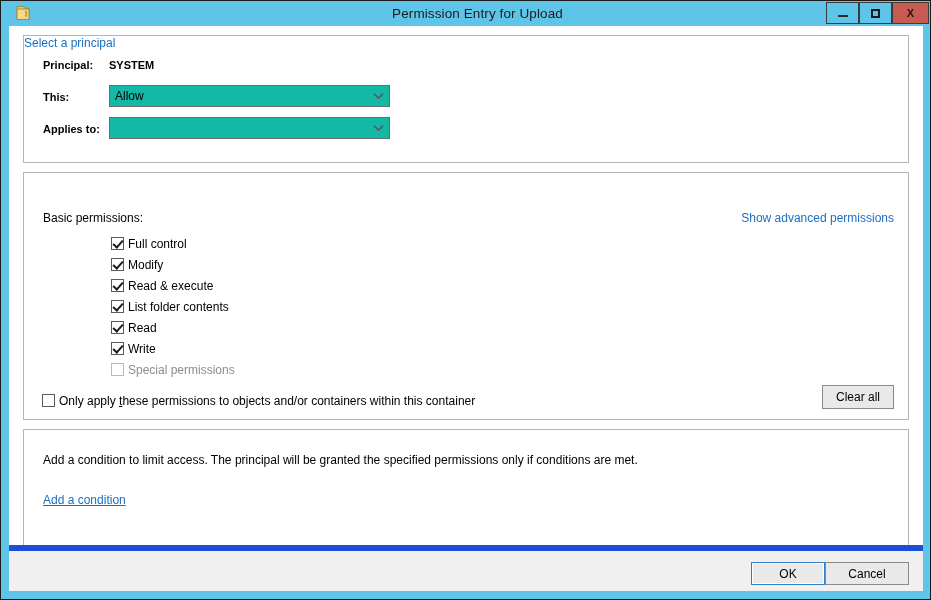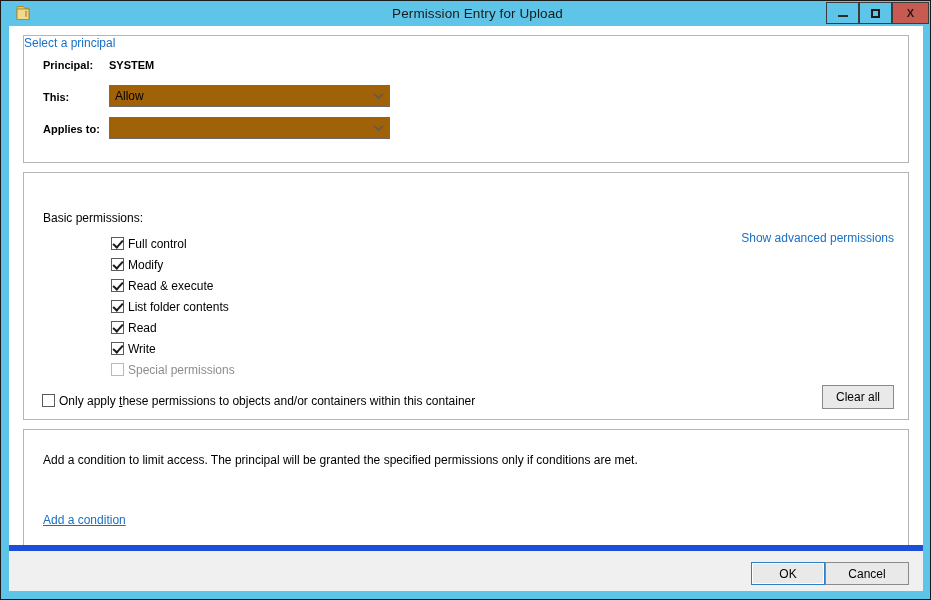--- a/index.html
+++ b/index.html
@@ -113,28 +113,27 @@
   #val-principal { left: 85px; top: 23px; }
   #lnk-principal { left: 144px; top: 23px; }
   #lbl-type      { left: 19px; top: 55px; }
   #lbl-appliesto { left: 19px; top: 87px; }
 
   .lnk {
     color: #1a6fc4;
     text-decoration: none;
     cursor: pointer;
     font-size: 12px;
-    margin-top: 20px;
   }
 
   
   .combo {
     position: absolute;
     box-sizing: border-box;
-    background: #a16207;
+    background: #14b8a6;
     border: 1px solid #6b6b6b;
     height: 22px;
     cursor: default;
   }
   #combo-type      { left: 85px; top: 49px;  width: 281px; }
   #combo-appliesto { left: 85px; top: 81px;  width: 281px; }
   .combo .ctext {
     position: absolute;
     left: 5px; top: 0;
     right: 24px;

